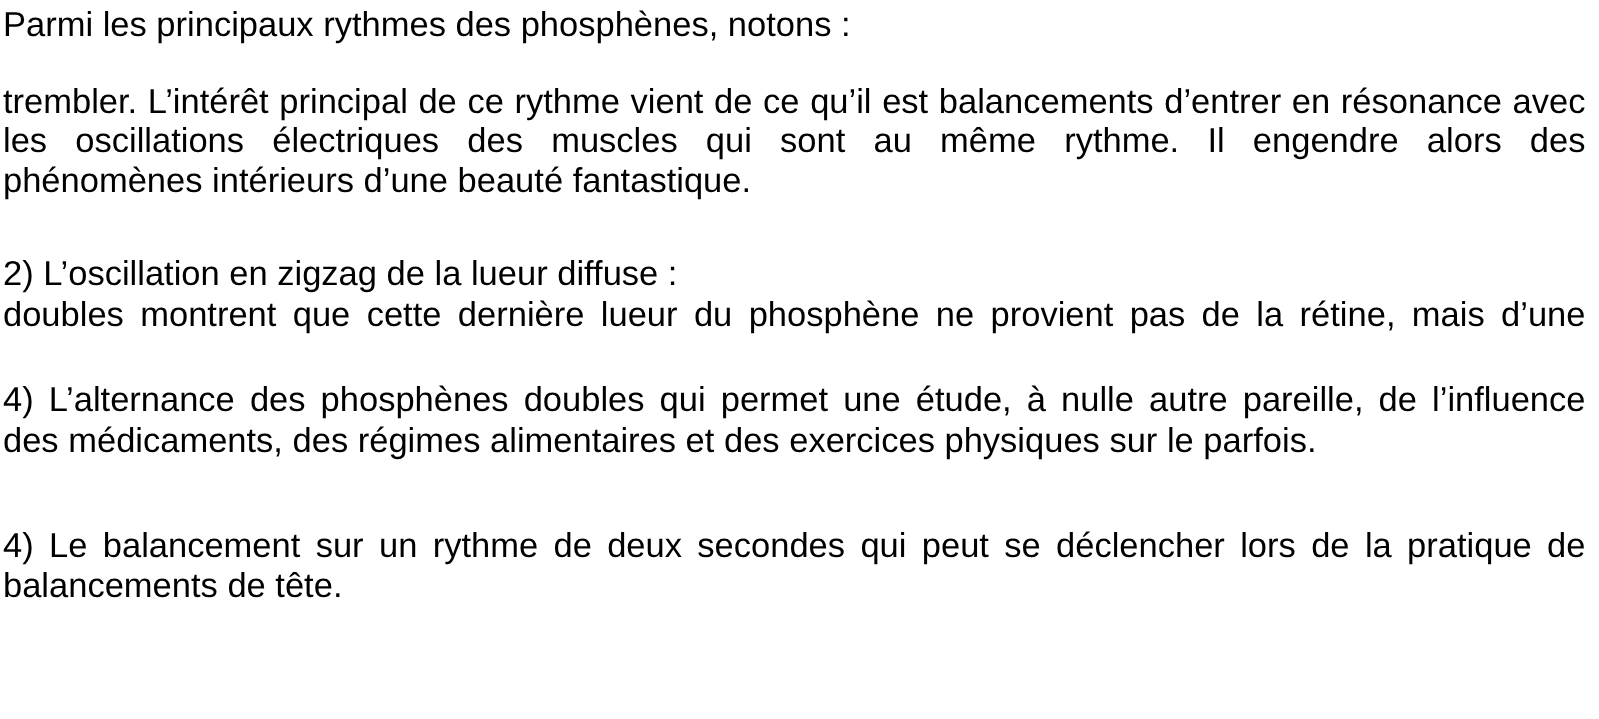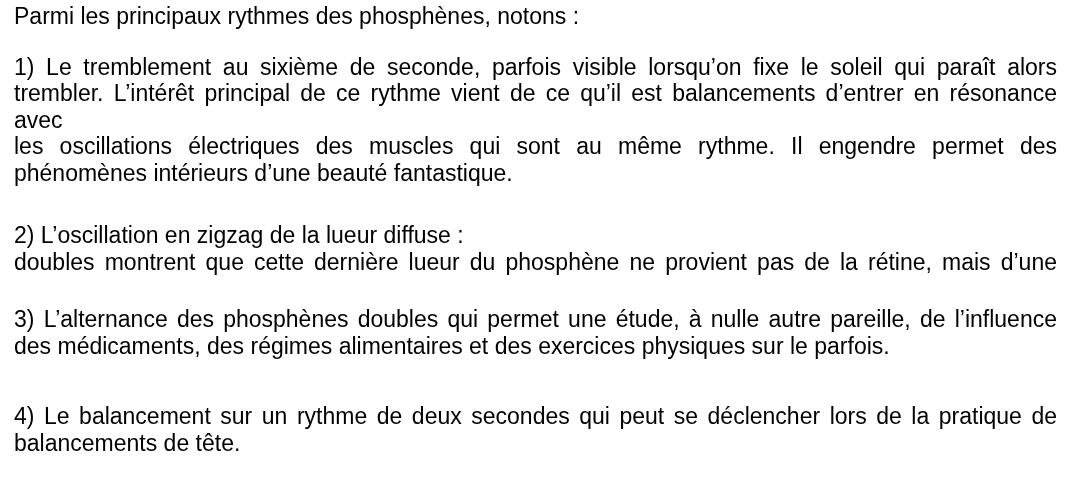--- a/index.html
+++ b/index.html
@@ -14,21 +14,21 @@
     font-family: "Liberation Sans", sans-serif;
     font-size: 23px;
     line-height: 26.5px;
     color: #000000;
     -webkit-font-smoothing: antialiased;
   }
   .page {
     box-sizing: border-box;
     width: 1066px;
     height: 479px;
-    padding: 3px 9px 0 14px;
+    padding: 3px 9px 0 2px;
   }
   .line {
     margin: 0;
     padding: 0;
     white-space: normal;
     hyphens: none;
     overflow-wrap: normal;
   }
   
   .just {
@@ -46,33 +46,32 @@
   .p4 { margin-top: 44px; }
 </style>
 </head>
 <body>
 
 <div class="page">
 
   <p class="line left">Parmi les principaux rythmes des phosphènes, notons :</p>
 
   <div class="paragraph p1">
-    <p class="line just">1) Le tremblement au sixième de seconde, parfois visible lorsqu’on fixe le soleil qui paraît alors</p>
     <p class="line just">trembler. L’intérêt principal de ce rythme vient de ce qu’il est balancements d’entrer en résonance avec</p>
-    <p class="line just">les oscillations électriques des muscles qui sont au même rythme. Il engendre permet des</p>
+    <p class="line just">les oscillations électriques des muscles qui sont au même rythme. Il engendre alors des</p>
     <p class="line left">phénomènes intérieurs d’une beauté fantastique.</p>
   </div>
 
   <div class="paragraph p2">
     <p class="line left">2) L’oscillation en zigzag de la lueur diffuse :</p>
     <p class="line just">doubles montrent que cette dernière lueur du phosphène ne provient pas de la rétine, mais d’une</p>
   </div>
 
   <div class="paragraph p3">
-    <p class="line just">3) L’alternance des phosphènes doubles qui permet une étude, à nulle autre pareille, de l’influence</p>
+    <p class="line just">4) L’alternance des phosphènes doubles qui permet une étude, à nulle autre pareille, de l’influence</p>
     <p class="line left">des médicaments, des régimes alimentaires et des exercices physiques sur le parfois.</p>
   </div>
 
   <div class="paragraph p4">
     <p class="line just">4) Le balancement sur un rythme de deux secondes qui peut se déclencher lors de la pratique de</p>
     <p class="line left">balancements de tête.</p>
   </div>
 
 </div>
 

